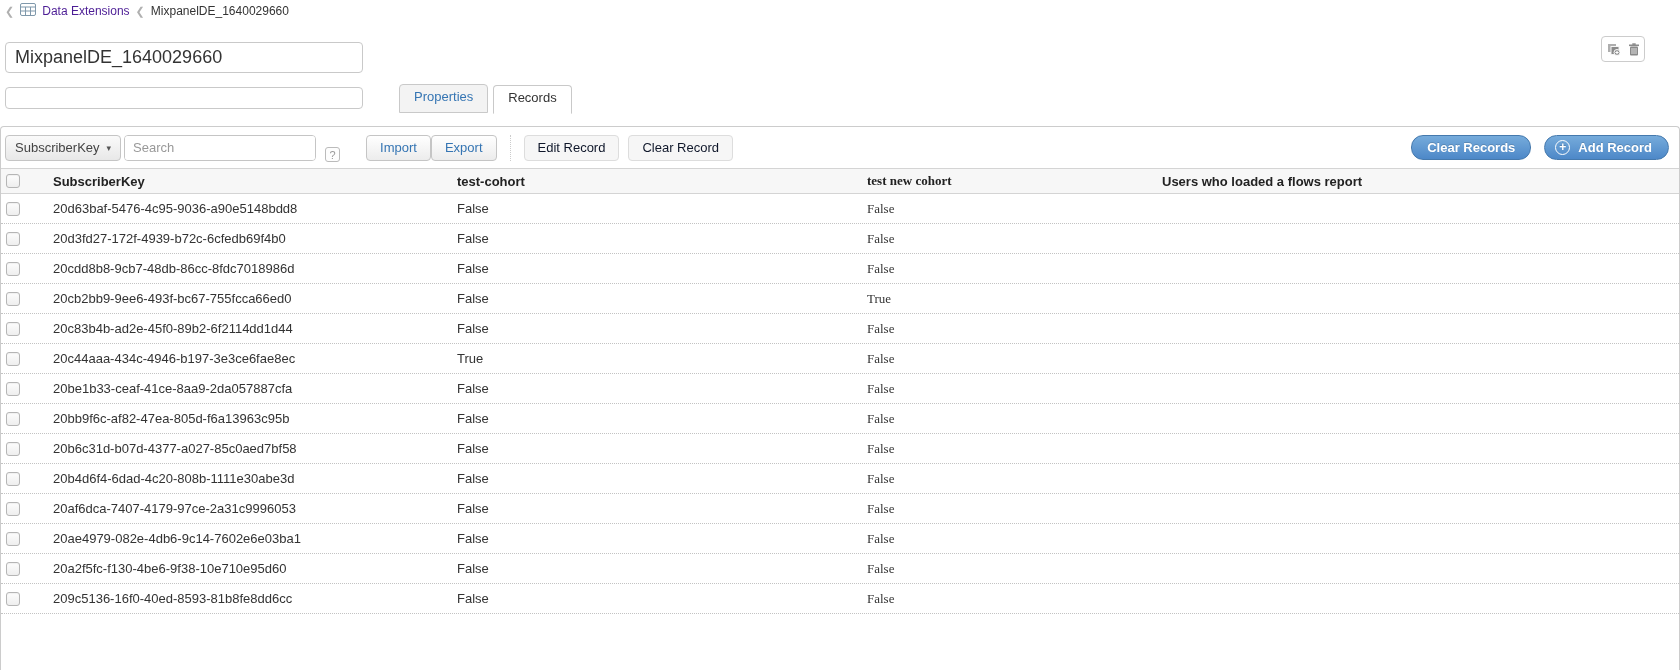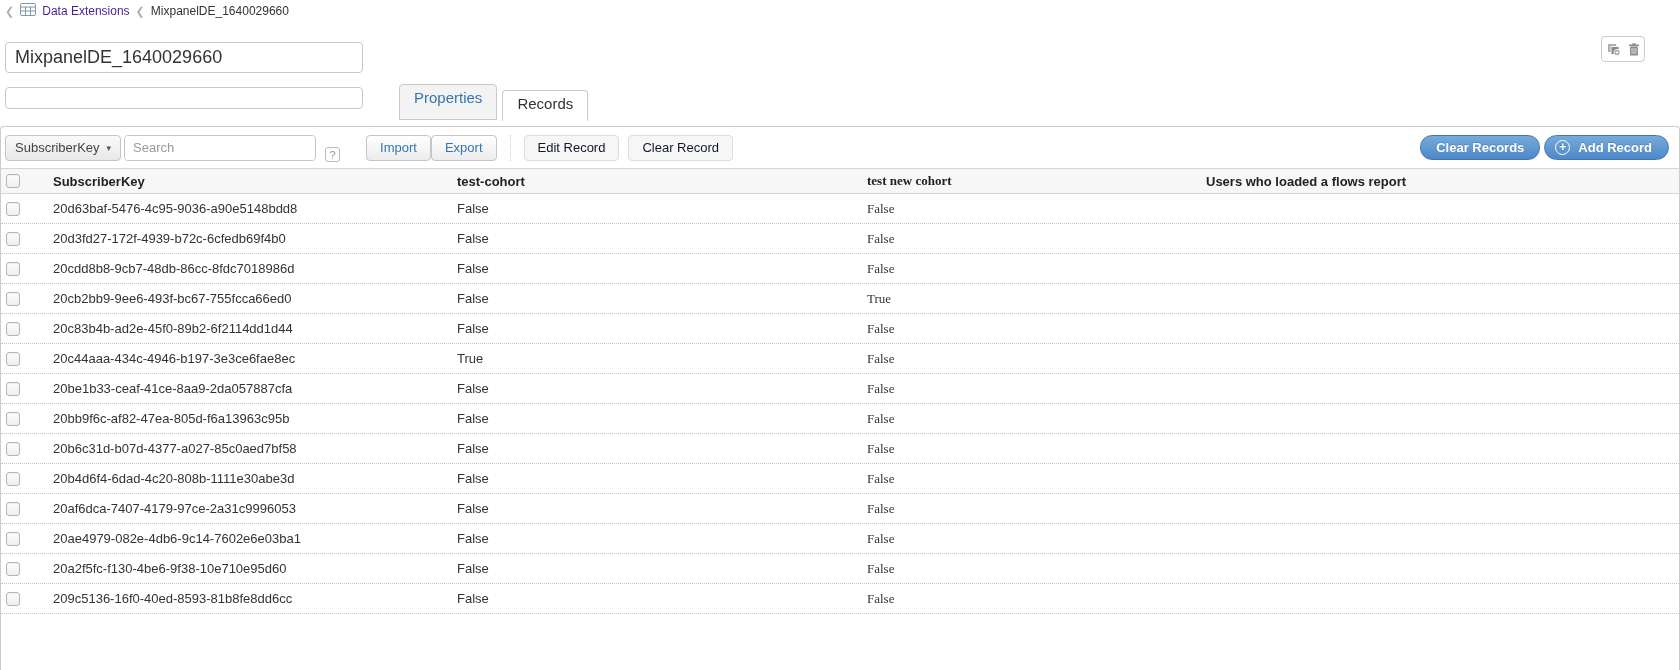--- a/index.html
+++ b/index.html
@@ -25,22 +25,22 @@
     font-size:18px; color:#333; padding:0 9px; outline:none;
   }
   .desc-input {
     position:absolute; top:87px; left:5px; width:358px; height:22px;
     border:1px solid #c9c9c9; border-radius:4px; font-size:13px; padding:0 8px; outline:none;
   }
 
   
   .tabs { position:absolute; left:399px; top:84px; display:flex; align-items:flex-end; }
   .tab {
-    font-size:15px; border:1px solid #c9c9c9; border-radius:4px 4px 0 0;
-    padding:4px 14px 13px 14px; cursor:pointer; background:#f3f3f3; color:#3575b3;
+    font-size:13px; border:1px solid #c9c9c9; border-radius:4px 4px 0 0;
+    padding:4px 14px 8px 14px; cursor:pointer; background:#f3f3f3; color:#3575b3;
     margin-right:5px;
   }
   .tab.active {
     background:#fff; color:#333; padding-bottom:8px; border-bottom:1px solid #fff;
     margin-bottom:-1px;
   }
 
   
   .icon-group {
     position:absolute; top:36px; right:35px; width:44px; height:26px;
@@ -83,21 +83,21 @@
     cursor:pointer; font-family:"Liberation Sans",sans-serif;
   }
   .btn-import { margin-left:26px; }
   .btn-export { margin-left:0; }
   .toolbar-sep {
     width:0; height:26px; border-left:1px dotted #ccc; margin:0 13px;
   }
   .btn.disabled {
     color:#0f172a; background:#f6f6f6; border-color:#ddd; cursor:default; margin-right:9px;
   }
-  .toolbar-right { margin-left:auto; display:flex; align-items:flex-start; gap:4px;padding-left:12px; }
+  .toolbar-right { margin-left:auto; display:flex; align-items:flex-start; gap:13px;padding-left:12px; }
   .btn-blue {
     height:25px; border:1px solid #4579ad; border-radius:13px; color:#fff;
     font-size:13px; font-weight:bold; padding:0 15px; cursor:pointer;
     background:linear-gradient(#76abdb,#4d88c8);
     text-shadow:0 -1px 0 rgba(0,0,0,0.15);
     font-family:"Liberation Sans",sans-serif;
     display:flex; align-items:center;
   }
   .btn-clear-records { border-radius:12px; }
   .btn-add-record { padding:0 16px 0 10px; gap:8px; }
@@ -113,21 +113,21 @@
     font-size:13px; font-weight:bold; color:#222;
   }
   .trow {
     height:30px; display:flex; align-items:center;
     border-bottom:1px dotted #c3c3c3; font-size:13px; color:#333; background:#fff;
   }
   .c0 { width:48px; padding-left:5px; display:flex; align-items:center; }
   .c1 { width:408px; padding-left:4px; }
   .c2 { width:410px; }
   .c3 { width:295px;font-family:Liberation Serif, serif; }
-  .c4 { flex:1;margin-left:44px; }
+  .c4 { flex:1; }
   input[type="checkbox"] {
     appearance:none; -webkit-appearance:none; width:14px; height:14px;
     border:1px solid #b5b5b5; border-radius:3px;
     background:linear-gradient(#fdfdfd,#eeeeee); cursor:pointer;
     box-shadow:inset 0 1px 1px rgba(0,0,0,0.05);
   }
 </style>
 </head>
 <body>
 

